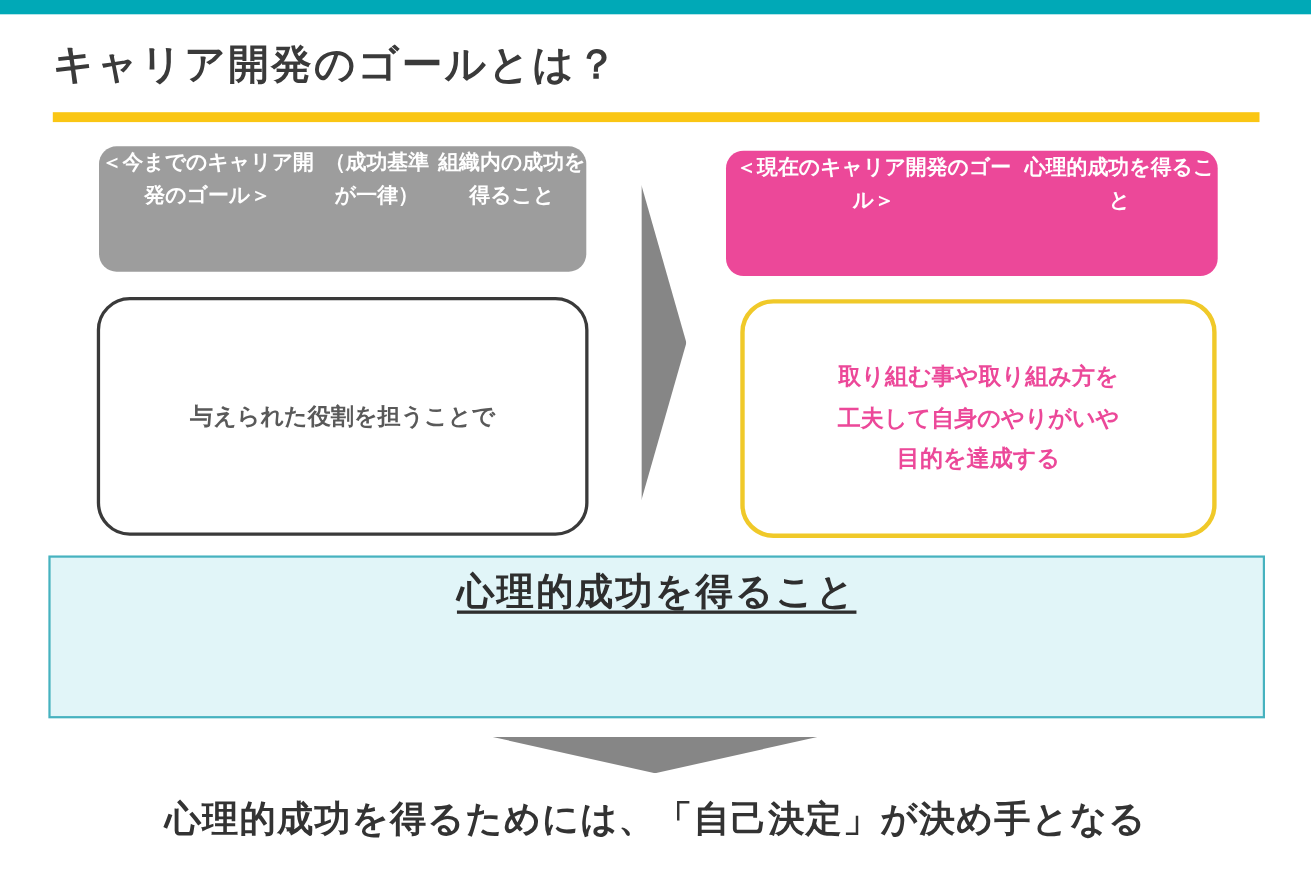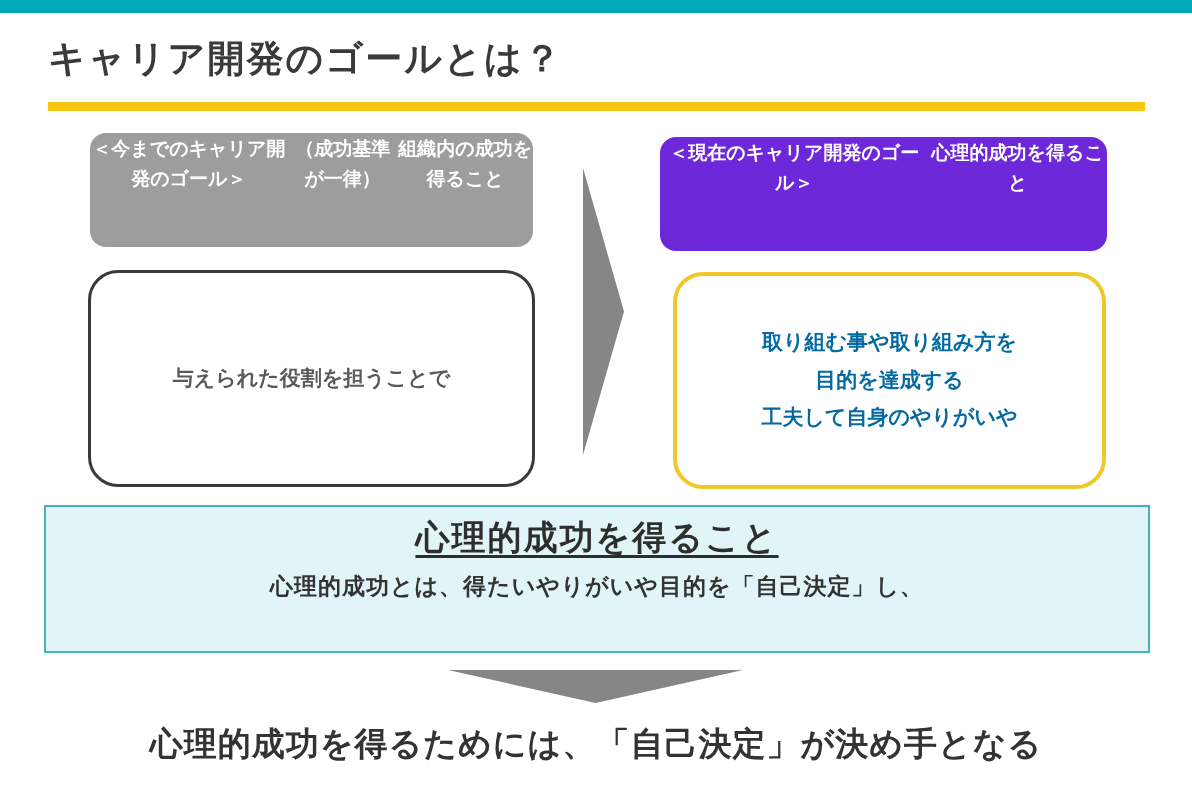--- a/index.html
+++ b/index.html
@@ -45,21 +45,21 @@
     justify-content: center;
   }
   .header-left {
     left: 90px; top: 133px;
     width: 443px; height: 114px;
     background: #9D9D9D;
   }
   .header-right {
     left: 660px; top: 137px;
     width: 447px; height: 114px;
-    background: #6d28d9;
+    background: #ec4899;
   }
   .body-box {
     position: absolute;
     background: #ffffff;
     border-radius: 30px;
     font-weight: bold;
     font-size: 21px;
     line-height: 1.8;
     text-align: center;
     display: flex;
@@ -69,21 +69,21 @@
   .body-left {
     left: 88px; top: 270px;
     width: 441px; height: 211px;
     border: 3px solid #3A3A3A;
     color: #595959;
   }
   .body-right {
     left: 673px; top: 272px;
     width: 425px; height: 209px;
     border: 4px solid #F0C929;
-    color: #0369a1;
+    color: #ec4899;
   }
   .arrow-right {
     position: absolute;
     left: 583px; top: 168px;
     width: 41px; height: 287px;
     background: #868686;
     -webkit-clip-path: polygon(0 0, 100% 50%, 0 100%);
     clip-path: polygon(0 0, 100% 50%, 0 100%);
   }
   .summary-box {
@@ -152,28 +152,27 @@
     <div>＜現在のキャリア開発のゴール＞</div>
     <div>心理的成功を得ること</div>
   </div>
 
   <div class="body-box body-left">
     <div>与えられた役割を担うことで</div>
   </div>
 
   <div class="body-box body-right">
     <div>取り組む事や取り組み方を</div>
+    <div>工夫して自身のやりがいや</div>
     <div>目的を達成する</div>
-    <div>工夫して自身のやりがいや</div>
   </div>
 
   <div class="arrow-right"></div>
 
   <div class="summary-box">
     <div class="summary-heading">心理的成功を得ること</div>
-    <div class="summary-line first">心理的成功とは、得たいやりがいや目的を「自己決定」し、</div>
   </div>
 
   <div class="arrow-down"></div>
 
   <div class="conclusion">心理的成功を得るためには、「自己決定」が決め手となる</div>
 
 </div>
 
 </body></html>

